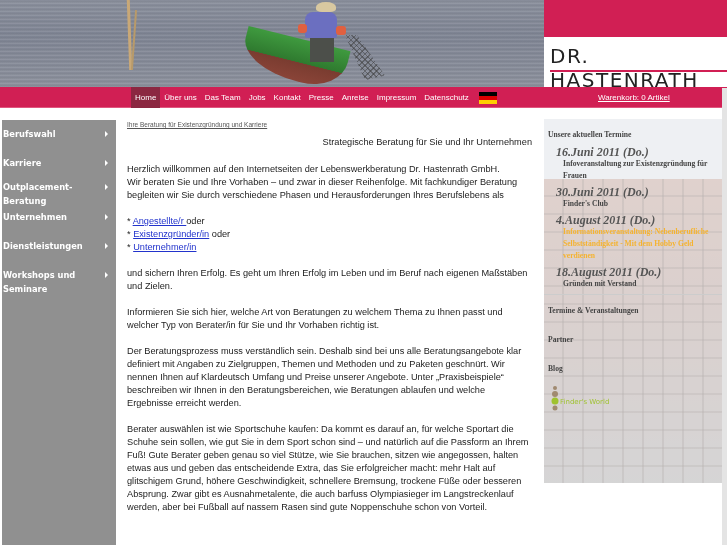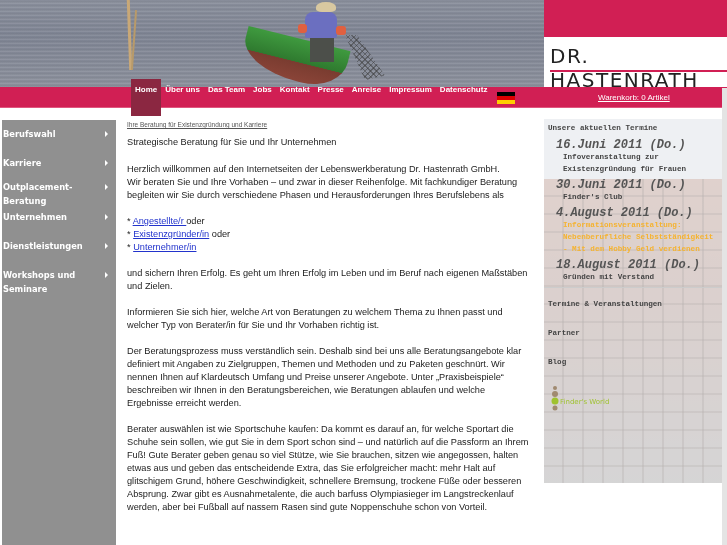--- a/index.html
+++ b/index.html
@@ -36,21 +36,21 @@
   .brand-white { position: absolute; left: 544px; top: 37px; width: 183px; height: 50px; background: #ffffff; }
   .brand-name {
     position: absolute; left: 550px; top: 44px; font-family: "DejaVu Sans", sans-serif;
     font-size: 20px; letter-spacing: 1.5px; color: #222; font-weight: normal;
   }
   .brand-underline { position: absolute; left: 550px; top: 70px; width: 177px; height: 2px; background: #d11f54; }
 
   
   .navbar { position: absolute; left: 0; top: 87px; width: 727px; height: 21px; background: #d11f54; border-bottom: 1px solid #e0567f; }
   .nav-items { position: absolute; left: 131px; top: 0; height: 21px; display: flex; align-items: center; }
-  .nav-item { font-family: "Liberation Sans", sans-serif; font-size: 8px; color: #ffffff; padding: 0 4px; height: 37px; line-height: 21px; text-decoration: none; font-weight: bold; }
+  .nav-item { font-family: "Liberation Sans", sans-serif; font-size: 8px; color: #ffffff; padding: 0 4px; height: 21px; line-height: 21px; text-decoration: none; }
   .nav-item.active { background: #8b2741; }
   .flag { display: inline-block; width: 18px; height: 12px; margin-left: 6px; margin-top: 1px; }
   .flag div { height: 4px; }
   .cart { position: absolute; left: 598px; top: 0; height: 22px; line-height: 21px; font-family: "Liberation Sans", sans-serif; font-size: 8px; color: #fff; text-decoration: underline; }
 
   
   .sidebar { position: absolute; left: 2px; top: 120px; width: 114px; height: 425px; background: #909090; }
   .side-item { position: relative; display: block; padding-left: 1px; font-family: "DejaVu Sans", sans-serif; font-weight: bold; font-size: 8.3px; color: #ffffff; line-height: 14px; }
   .side-arrow { position: absolute; right: 8px; top: 4px; width: 0; height: 0; border-left: 3px solid #fff; border-top: 3px solid transparent; border-bottom: 3px solid transparent; }
 
@@ -63,21 +63,21 @@
   
   .right { position: absolute; left: 544px; top: 119px; width: 178px; height: 364px; background: #eef0f3; overflow: hidden; }
   .right-bg {
     position: absolute; left: 0; top: 60px; width: 178px; height: 304px; opacity: 0.35;
     background:
       repeating-linear-gradient(90deg, transparent 0 18px, rgba(80,60,50,0.35) 18px 20px),
       repeating-linear-gradient(0deg, transparent 0 16px, rgba(80,60,50,0.3) 16px 18px),
       linear-gradient(180deg, #c79a88 0%, #b8968a 40%, #a9a4a0 100%);
   }
   .right-edge { position: absolute; left: 722px; top: 88px; width: 5px; height: 457px; background: #e4e4e4; }
-  .right-content { position: relative; padding: 3px 0 0 4px; font-family: Liberation Mono, monospace; font-size: 7.6px; }
+  .right-content { position: relative; padding: 10px 0 0 4px; font-family: Liberation Serif, serif; font-size: 7.6px; }
   .termine-title { font-weight: bold; color: #444; line-height: 12px; margin-bottom: 6px; }
   .event-date { font-style: italic; font-weight: bold; color: #555; font-size: 12px; line-height: 11px; margin-left: 8px; }
   .event-title { font-weight: bold; color: #444; line-height: 12px; margin-left: 15px; margin-bottom: 5px; }
   .event-title.orange { color: #f5b330; }
   .right-sep { height: 1px; background: #ccc; margin: 3px 0 0 -4px; width: 178px; }
   .right-link { font-weight: bold; color: #444; display: block; line-height: 12px; }
   .finders { position: absolute; left: 6px; top: 265px; width: 70px; height: 28px; }
 </style>
 </head>
 <body>
@@ -145,21 +145,21 @@
   </a>
   <a class="side-item" style="height:30px">
     <span>Workshops und</span><br>
     <span>Seminare</span>
     <span class="side-arrow"></span>
   </a>
 </div>
 
 <div class="main">
   <div class="breadcrumb">Ihre Beratung für Existenzgründung und Karriere</div>
-  <p style="margin-top:6px;">Strategische Beratung für Sie und Ihr Unternehmen</p>
+  <p style="margin-top:6px;text-align:right;">Strategische Beratung für Sie und Ihr Unternehmen</p>
   <p style="margin-top:14px;">Herzlich willkommen auf den Internetseiten der Lebenswerkberatung Dr. Hastenrath GmbH.</p>
   <p>Wir beraten Sie und Ihre Vorhaben – und zwar in dieser Reihenfolge. Mit fachkundiger Beratung begleiten wir Sie durch verschiedene Phasen und Herausforderungen Ihres Berufslebens als</p>
   <div style="margin-top:13px;">
     <div>
       <span>* </span><a>Angestellte/r </a><span>oder</span>
     </div>
     <div>
       <span>* </span><a>Existenzgründer/in</a><span> oder</span>
     </div>
     <div>

